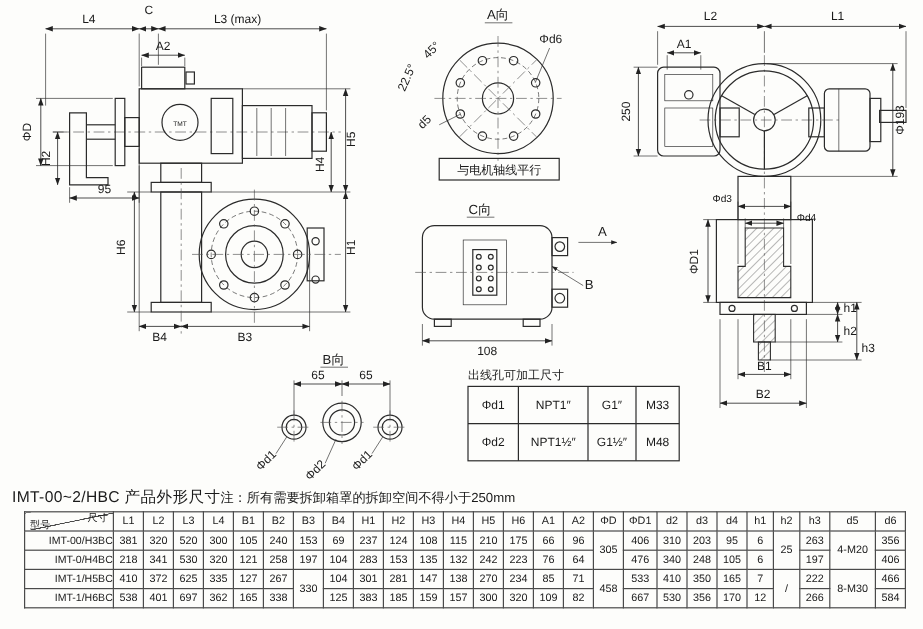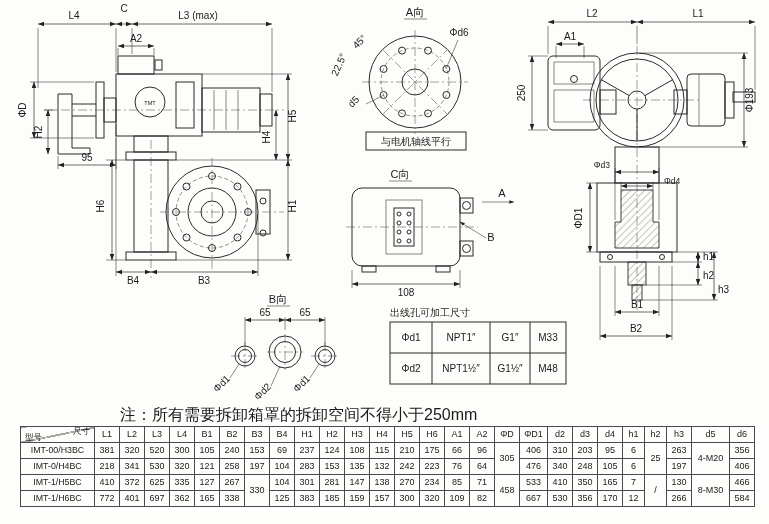--- a/index.html
+++ b/index.html
@@ -16,32 +16,32 @@
   .tiny{font-size:5.5px;}
   .geo{stroke:#2b2b2b;fill:none;stroke-width:1;}
   .thin{stroke:#2b2b2b;fill:none;stroke-width:0.55;}
   .diml{stroke:#2b2b2b;fill:none;stroke-width:0.7;}
   .cl{stroke:#555;fill:none;stroke-width:0.55;stroke-dasharray:9 3 2 3;}
   .dsh{stroke:#444;fill:none;stroke-width:0.6;stroke-dasharray:4 2.5;}
   .hat{stroke:#2b2b2b;stroke-width:0.9;fill:url(#hatch);}
 
   .footer{position:absolute;left:10px;top:405px;width:752px;display:flex;align-items:baseline;}
   .footer .ftitle{font-size:13px;letter-spacing:0.3px;}
-  .footer .fnote{margin-left:110px;font-size:16px;text-align:center;}
+  .footer .fnote{font-size:11px;text-align:center;}
 
   table.spec{
     position:absolute;left:20px;top:426px;width:656px;
     border-collapse:collapse;table-layout:fixed;background:#fdfdfb;
   }
   table.spec th,table.spec td{
     border:1px solid #4a4a4a;text-align:center;vertical-align:middle;
     font-size:9px;font-weight:normal;padding:0;height:15px;line-height:1.1;
     overflow:hidden;white-space:nowrap;
   }
-  table.spec th.model{font-size:8.8px;}
+  table.spec th.model{font-size:8.8px;text-align:right;}
   th.diag{
     position:relative;
     background:linear-gradient(to bottom right,transparent calc(50% - 0.45px),#4a4a4a calc(50% - 0.45px),#4a4a4a calc(50% + 0.45px),transparent calc(50% + 0.45px));
   }
   th.diag .tr{position:absolute;top:0;right:4px;font-size:8.5px;}
   th.diag .bl{position:absolute;bottom:0;left:4px;font-size:8.5px;}
 </style>
 </head>
 <body>
 
@@ -330,20 +330,21 @@
       <text class="dim" x="637" y="308" text-anchor="middle">B1</text>
       <line class="thin" x1="600" y1="266" x2="600" y2="340"></line>
       <line class="thin" x1="672" y1="266" x2="672" y2="340"></line>
       <line class="diml" x1="600" y1="336" x2="672" y2="336" marker-start="url(#ar)" marker-end="url(#ar)"></line>
       <text class="dim" x="636" y="332" text-anchor="middle">B2</text>
     </g>
   </g>
 </svg>
 
 <div class="footer">
+  <span class="ftitle">IMT-00~2/HBC 产品外形尺寸</span>
   <span class="fnote">注：所有需要拆卸箱罩的拆卸空间不得小于250mm</span>
 </div>
 
 <table class="spec">
     <colgroup>
       <col style="width: 74px;">
       <col style="width: 25px;">
       <col style="width: 25px;">
       <col style="width: 25px;">
       <col style="width: 25px;">
@@ -478,27 +479,27 @@
         <td>234</td>
         <td>85</td>
         <td>71</td>
         <td rowspan="2">458</td>
         <td>533</td>
         <td>410</td>
         <td>350</td>
         <td>165</td>
         <td>7</td>
         <td rowspan="2">/</td>
-        <td>130</td>
+        <td>222</td>
         <td rowspan="2">8-M30</td>
         <td>466</td>
       </tr>
       <tr>
         <th class="model">IMT-1/H6BC</th>
-        <td>772</td>
+        <td>538</td>
         <td>401</td>
         <td>697</td>
         <td>362</td>
         <td>165</td>
         <td>338</td>
         <td>125</td>
         <td>383</td>
         <td>185</td>
         <td>159</td>
         <td>157</td>

